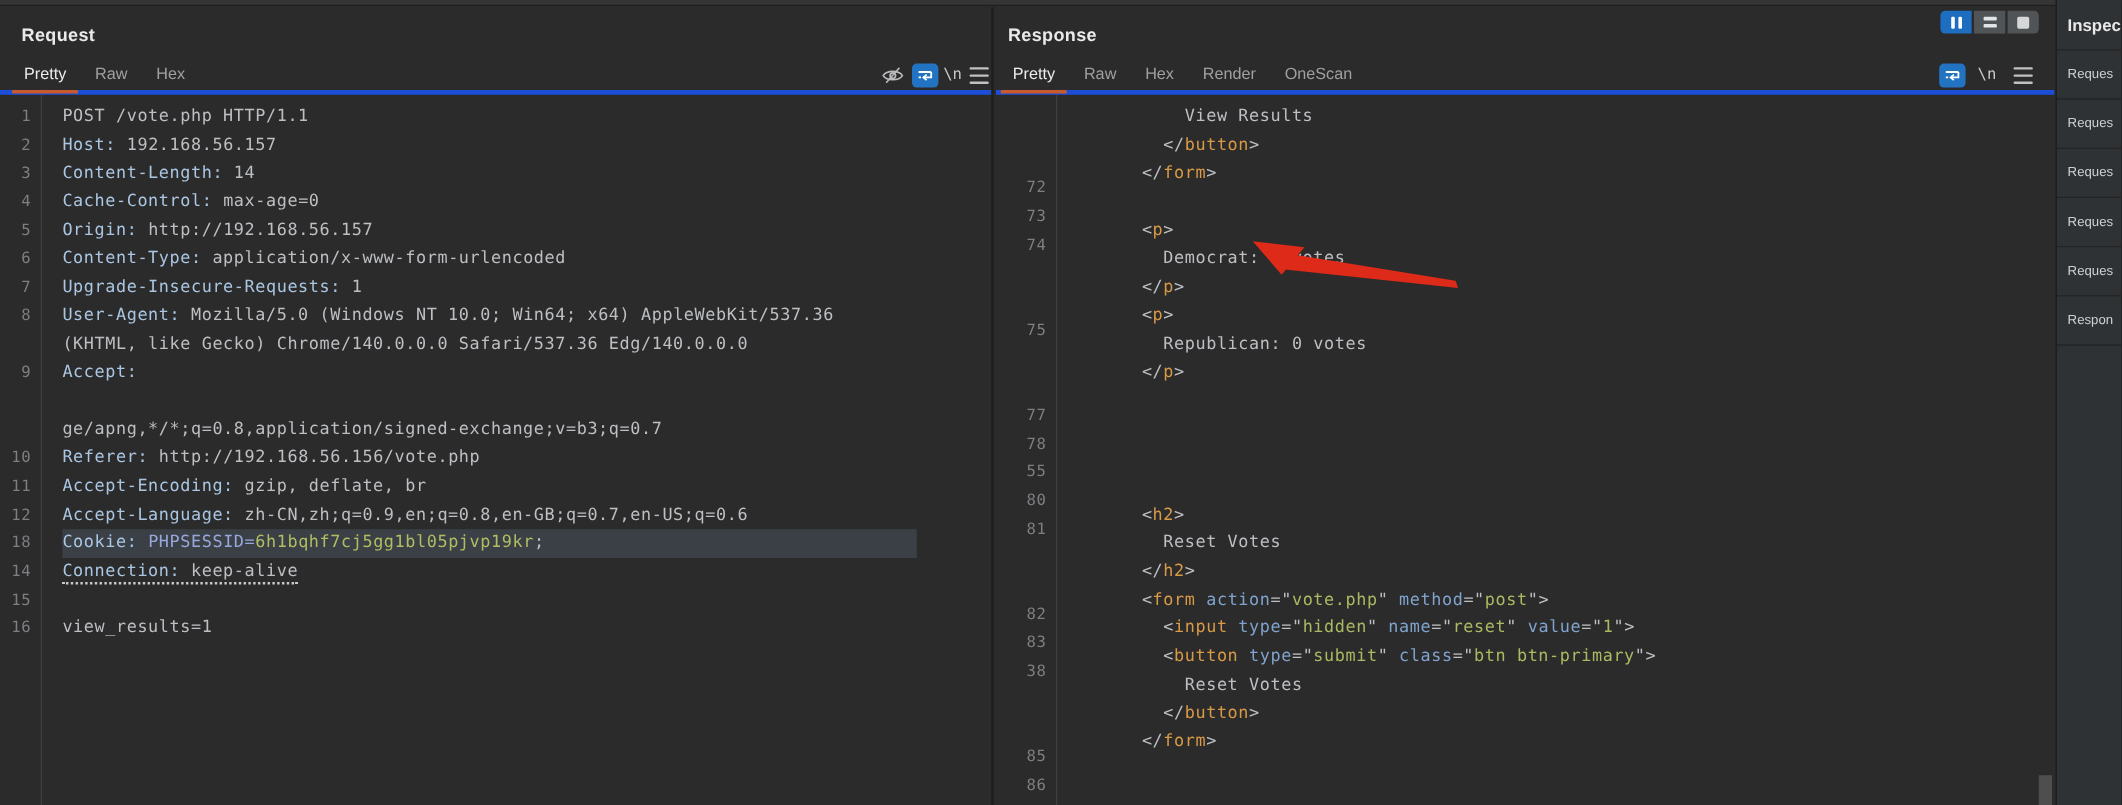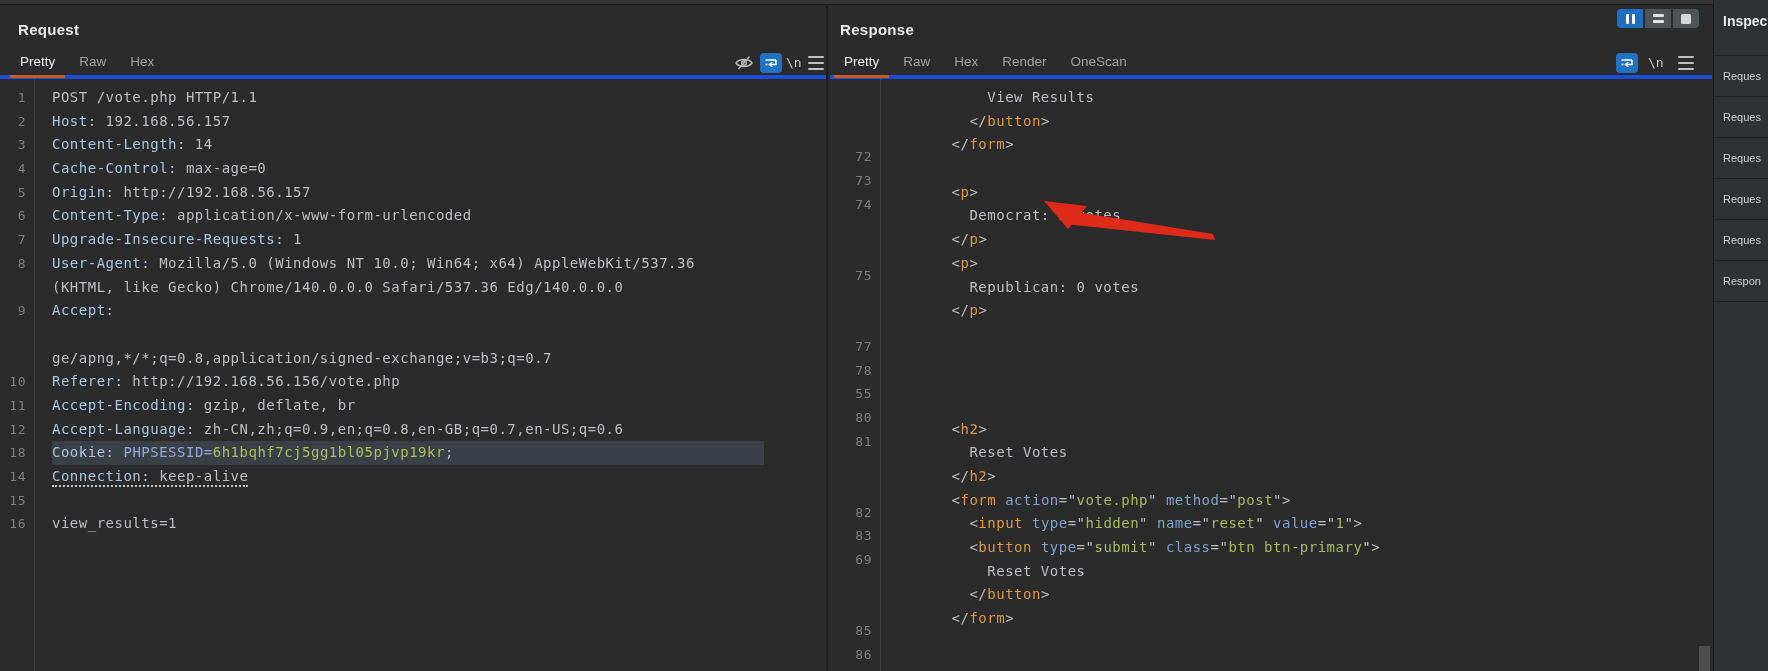--- a/index.html
+++ b/index.html
@@ -71,21 +71,21 @@
   .seg-btn:last-child { border-radius:0 4px 4px 0; }
   .pause-ic { display:flex; gap:3px; }
   .pause-ic i { width:3px; height:10px; background:#fff; border-radius:1px; }
   .rows-ic { display:flex; flex-direction:column; gap:3px; }
   .rows-ic i { width:11px; height:3px; background:#e3e4e5; border-radius:1px; }
   .square-ic { width:10px; height:10px; background:#d6d7d8; border-radius:1.5px; }
 
   
   #inspector { position:absolute; left:1713px; top:0; width:55px; height:671px;
     background:#2f3235; border-left:1px solid #1b1b1b; overflow:hidden; }
-  #inspector .insp-header { height:56px; line-height:42px; padding-left:9px;
+  #inspector .insp-header { height:42px; line-height:42px; padding-left:9px;
     font-size:14px; font-weight:bold; color:#e8e8e8; border-bottom:1px solid #212325;
     white-space:nowrap; }
   .insp-row { height:41px; line-height:41px; padding-left:9px; font-size:11px;
     color:#ced1d3; border-bottom:1px solid #212325; white-space:nowrap; }
 
   #response-scroll-thumb { position:absolute; left:1699px; top:646px; width:11px;
     height:28px; background:#4e4e4e; }
 
   #annotation-layer { position:absolute; left:0; top:0; width:1768px; height:671px;
     pointer-events:none; z-index:50; }
@@ -327,21 +327,21 @@
           </div>
           <div class="code-row">
             <span class="ln">82</span>
             <span class="code"><span class="seg-wrap"><span class="c-v">      &lt;</span><span class="c-t">form</span><span class="c-v"> </span><span class="c-a">action</span><span class="c-v">="</span><span class="c-x">vote.php</span><span class="c-v">" </span><span class="c-a">method</span><span class="c-v">="</span><span class="c-x">post</span><span class="c-v">"&gt;</span></span></span>
           </div>
           <div class="code-row">
             <span class="ln">83</span>
             <span class="code"><span class="seg-wrap"><span class="c-v">        &lt;</span><span class="c-t">input</span><span class="c-v"> </span><span class="c-a">type</span><span class="c-v">="</span><span class="c-x">hidden</span><span class="c-v">" </span><span class="c-a">name</span><span class="c-v">="</span><span class="c-x">reset</span><span class="c-v">" </span><span class="c-a">value</span><span class="c-v">="</span><span class="c-x">1</span><span class="c-v">"&gt;</span></span></span>
           </div>
           <div class="code-row">
-            <span class="ln">69</span>
+            <span class="ln">38</span>
             <span class="code"><span class="seg-wrap"><span class="c-v">        &lt;</span><span class="c-t">button</span><span class="c-v"> </span><span class="c-a">type</span><span class="c-v">="</span><span class="c-x">submit</span><span class="c-v">" </span><span class="c-a">class</span><span class="c-v">="</span><span class="c-x">btn btn-primary</span><span class="c-v">"&gt;</span></span></span>
           </div>
           <div class="code-row">
             <span class="ln"></span>
             <span class="code"><span class="seg-wrap"><span class="c-v">          Reset Votes</span></span></span>
           </div>
           <div class="code-row">
             <span class="ln"></span>
             <span class="code"><span class="seg-wrap"><span class="c-v">        &lt;/</span><span class="c-t">button</span><span class="c-v">&gt;</span></span></span>
           </div>

